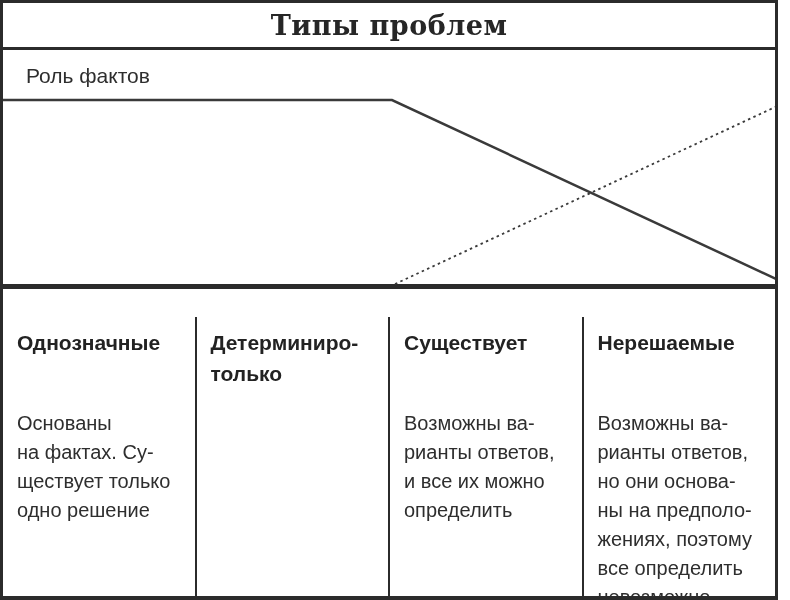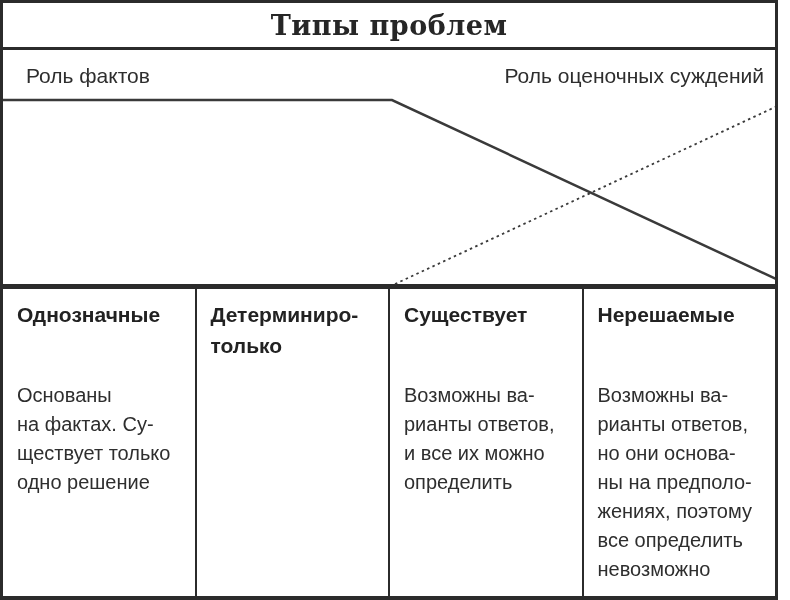--- a/index.html
+++ b/index.html
@@ -71,20 +71,21 @@
     position: absolute;
     top: 284px; left: 3px; right: 3px; bottom: 4px;
     border-top: 5px solid #2b2b2b;
     display: flex;
     background: #ffffff;
   }
   .type-col {
     flex: 1 1 0;
     padding: 10px 4px 0 14px;
     overflow: hidden;
+    margin-top: 28px;
   }
   .type-col + .type-col {
     border-left: 2px solid #2b2b2b;
   }
   .type-col .col-header {
     font-weight: bold;
     font-size: 21px;
     line-height: 31px;
     min-height: 82px;
     white-space: pre-line;
@@ -101,21 +102,20 @@
 <body>
 
 <div class="page">
 
   <div class="title-row">
     <h1>Типы проблем</h1>
   </div>
 
   <div class="label-row">
     <span>Роль фактов</span>
-    <span>Роль оценочных суждений</span>
   </div>
 
   <svg class="diagram-canvas" viewBox="0 0 790 600">
     <polyline points="3,100 392,100 787,284" fill="none" stroke="#3a3a3a" stroke-width="2.5"></polyline>
     <line x1="395" y1="284" x2="786" y2="102" stroke="#3a3a3a" stroke-width="1.8" stroke-dasharray="2.5,3.4"></line>
   </svg>
 
   <div class="type-table">
     <div class="type-col">
       <div class="col-header">Однозначные</div>

